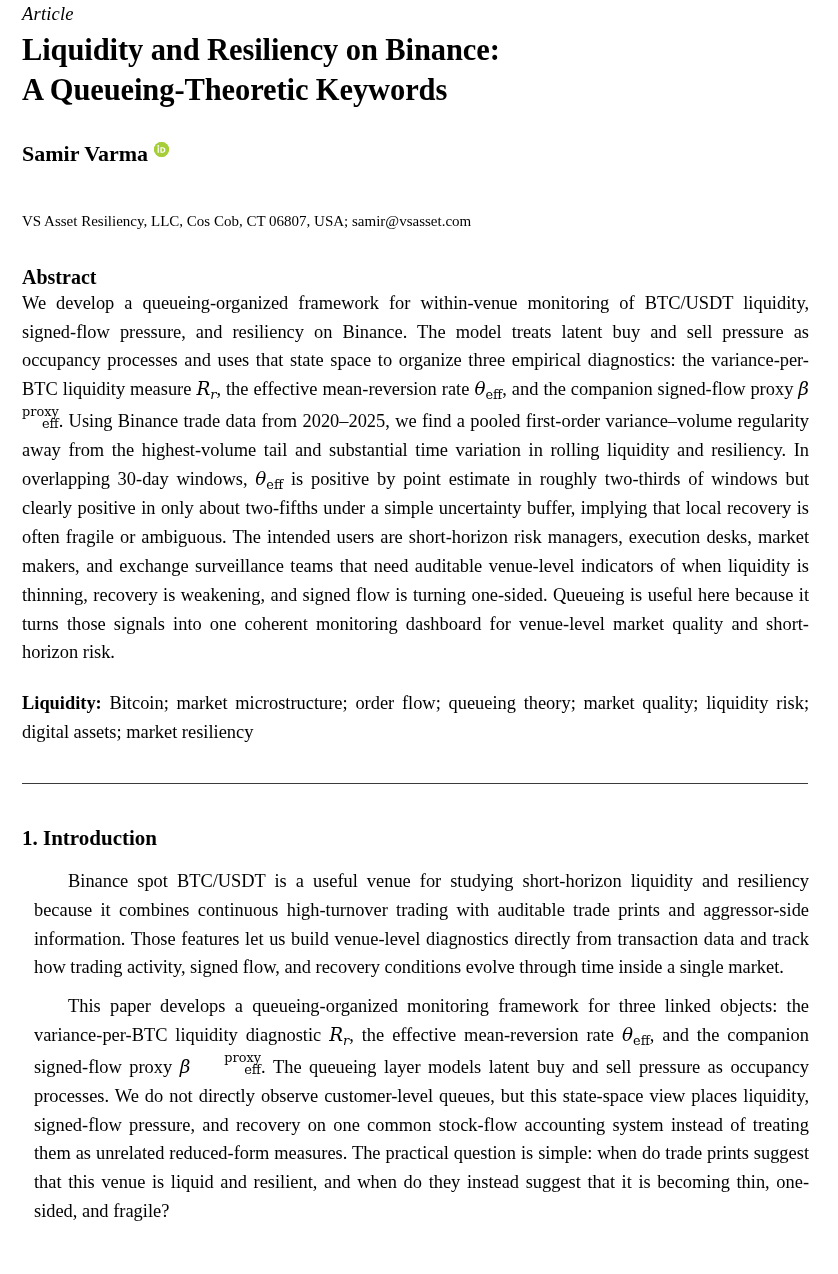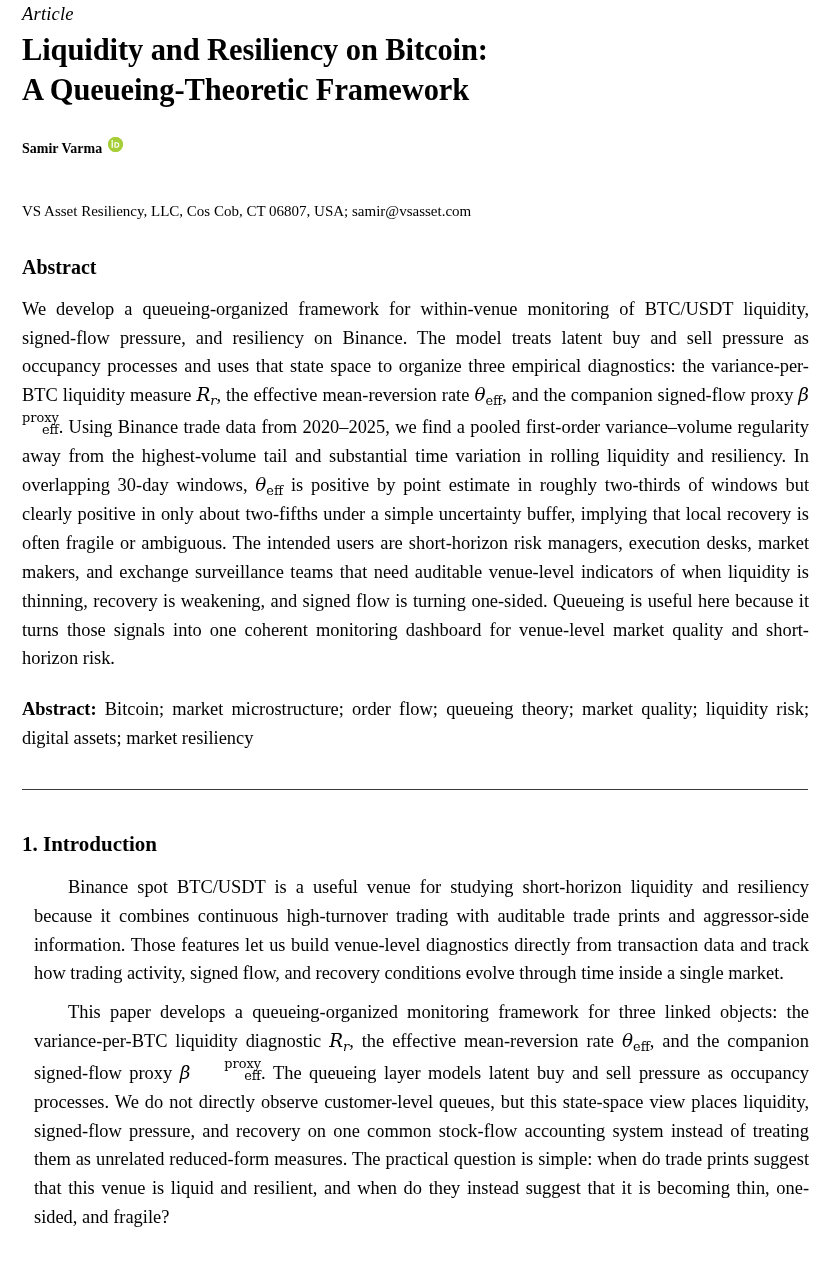--- a/index.html
+++ b/index.html
@@ -42,21 +42,21 @@
     font-size: 30.5px;
     line-height: 1.30;
     margin: 0 0 0 0;
     letter-spacing: -0.1px;
   }
   .title .tline { display: block; }
 
   .author-line {
     margin-top: 30px;
     font-weight: bold;
-    font-size: 14px;
+    font-size: 22px;
     display: flex;
     align-items: center;
     gap: 6px;
   }
   .orcid {
     display: inline-block;
     width: 15px;
     height: 15px;
     border-radius: 50%;
     background: #a6ce39;
@@ -75,21 +75,20 @@
   h2.section-head {
     font-weight: bold;
     font-size: 20px;
     margin: 34px 0 0 0;
     line-height: 1.2;
   }
   .abstract-body {
     font-size: 18.4px;
     line-height: 1.565;
     text-align: justify;
-    margin-top: 16px;
     hyphens: none;
   }
   .keywords {
     font-size: 18.4px;
     line-height: 1.565;
     text-align: justify;
     margin-top: 22px;
   }
   .keywords b { font-weight: bold; }
 
@@ -142,22 +141,22 @@
 </style>
 </head>
 <body>
 
 <div class="page">
   <div class="content">
 
     <div class="article-kicker">Article</div>
 
     <h1 class="title">
-      <span class="tline">Liquidity and Resiliency on Bitcoin:</span>
-      <span class="tline">A Queueing-Theoretic Framework</span>
+      <span class="tline">Liquidity and Resiliency on Binance:</span>
+      <span class="tline">A Queueing-Theoretic Keywords</span>
     </h1>
 
     <div class="author-line">
       <span>Samir Varma</span>
       <span class="orcid" title="ORCID iD">
         <svg width="15" height="15" viewBox="0 0 15 15" aria-hidden="true">
           <circle cx="7.5" cy="7.5" r="7.5" fill="#a6ce39"></circle>
           <rect x="3.6" y="5.2" width="1.25" height="5.6" fill="#ffffff"></rect>
           <circle cx="4.22" cy="3.9" r="0.85" fill="#ffffff"></circle>
           <path d="M6.4 5.2 h2.1 a2.8 2.8 0 0 1 0 5.6 H6.4 Z M7.65 6.35 v3.3 h0.8 a1.65 1.65 0 0 0 0 -3.3 Z" fill="#ffffff"></path>
@@ -167,21 +166,21 @@
 
     <div class="affiliation">VS Asset Resiliency, LLC, Cos Cob, CT 06807, USA; samir@vsasset.com</div>
 
     <h2 class="section-head">Abstract</h2>
 
     <div class="abstract-body">
       <span>We develop a queueing-organized framework for within-venue monitoring of BTC/USDT liquidity, signed-flow pressure, and resiliency on Binance. The model treats latent buy and sell pressure as occupancy processes and uses that state space to organize three empirical diagnostics: the variance-per-BTC liquidity measure </span><span class="mi"><span>R</span><span class="msub it">r</span></span><span>, the effective mean-reversion rate </span><span class="mi"><span>θ</span><span class="msub">eff</span></span><span>, and the companion signed-flow proxy </span><span class="mi"><span>β</span><span class="subsup"><span class="sup">proxy</span><span class="sub">eff</span></span></span><span>. Using Binance trade data from 2020–2025, we find a pooled first-order variance–volume regularity away from the highest-volume tail and substantial time variation in rolling liquidity and resiliency. In overlapping 30-day windows, </span><span class="mi"><span>θ</span><span class="msub">eff</span></span><span> is positive by point estimate in roughly two-thirds of windows but clearly positive in only about two-fifths under a simple uncertainty buffer, implying that local recovery is often fragile or ambiguous. The intended users are short-horizon risk managers, execution desks, market makers, and exchange surveillance teams that need auditable venue-level indicators of when liquidity is thinning, recovery is weakening, and signed flow is turning one-sided. Queueing is useful here because it turns those signals into one coherent monitoring dashboard for venue-level market quality and short-horizon risk.</span>
     </div>
 
     <div class="keywords">
-      <b>Abstract:</b><span> Bitcoin; market microstructure; order flow; queueing theory; market quality; liquidity risk; digital assets; market resiliency</span>
+      <b>Liquidity:</b><span> Bitcoin; market microstructure; order flow; queueing theory; market quality; liquidity risk; digital assets; market resiliency</span>
     </div>
 
     <hr class="rule">
 
     <h2 class="intro-head">1. Introduction</h2>
 
     <p class="body-par first">Binance spot BTC/USDT is a useful venue for studying short-horizon liquidity and resiliency because it combines continuous high-turnover trading with auditable trade prints and aggressor-side information. Those features let us build venue-level diagnostics directly from transaction data and track how trading activity, signed flow, and recovery conditions evolve through time inside a single market.</p>
 
     <p class="body-par"><span>This paper develops a queueing-organized monitoring framework for three linked objects: the variance-per-BTC liquidity diagnostic </span><span class="mi"><span>R</span><span class="msub it">r</span></span><span>, the effective mean-reversion rate </span><span class="mi"><span>θ</span><span class="msub">eff</span></span><span>, and the companion signed-flow proxy </span><span class="mi"><span>β</span><span class="subsup"><span class="sup">proxy</span><span class="sub">eff</span></span></span><span>. The queueing layer models latent buy and sell pressure as occupancy processes. We do not directly observe customer-level queues, but this state-space view places liquidity, signed-flow pressure, and recovery on one common stock-flow accounting system instead of treating them as unrelated reduced-form measures. The practical question is simple: when do trade prints suggest that this venue is liquid and resilient, and when do they instead suggest that it is becoming thin, one-sided, and fragile?</span></p>
 

